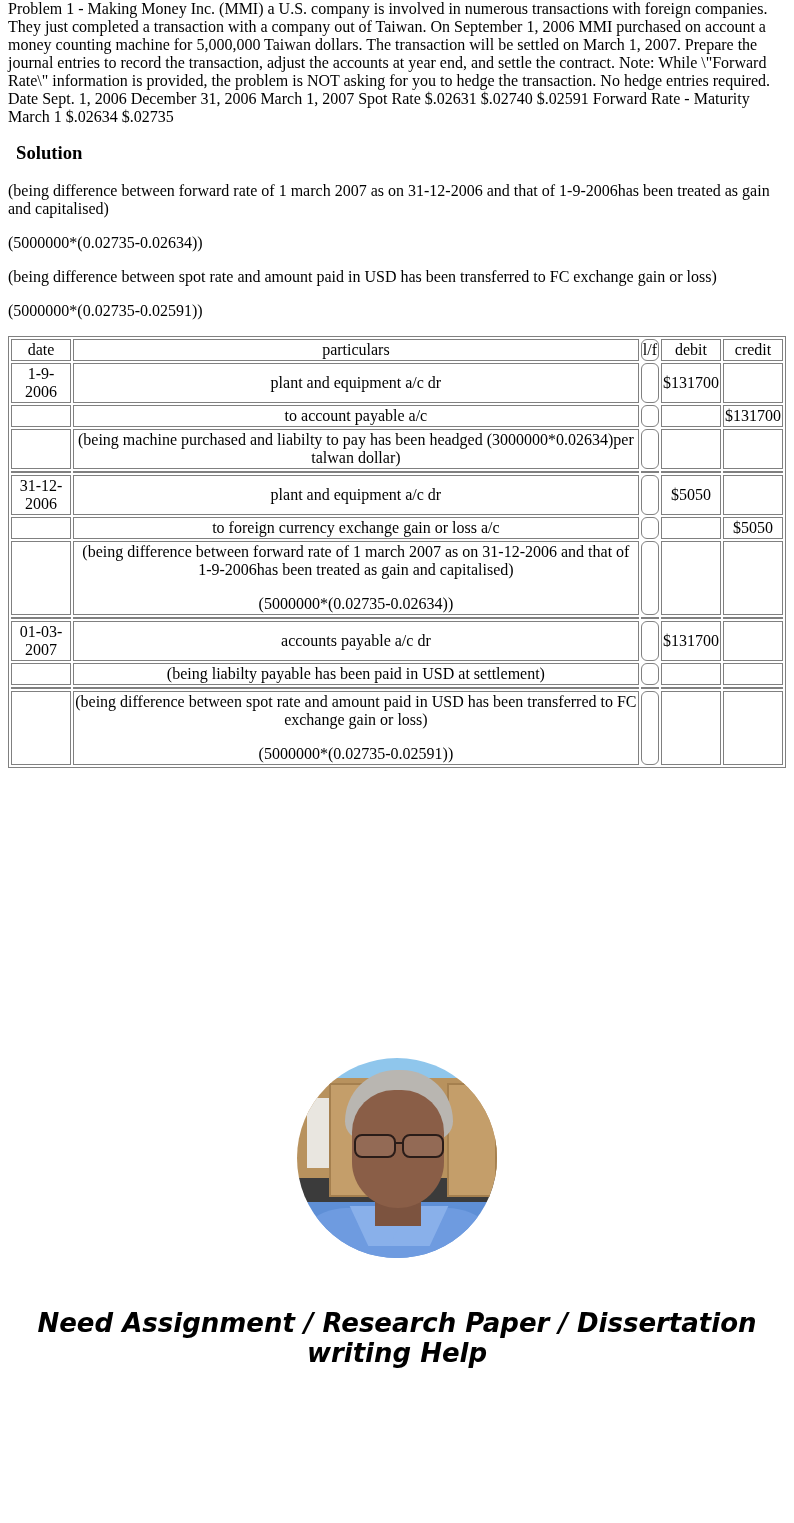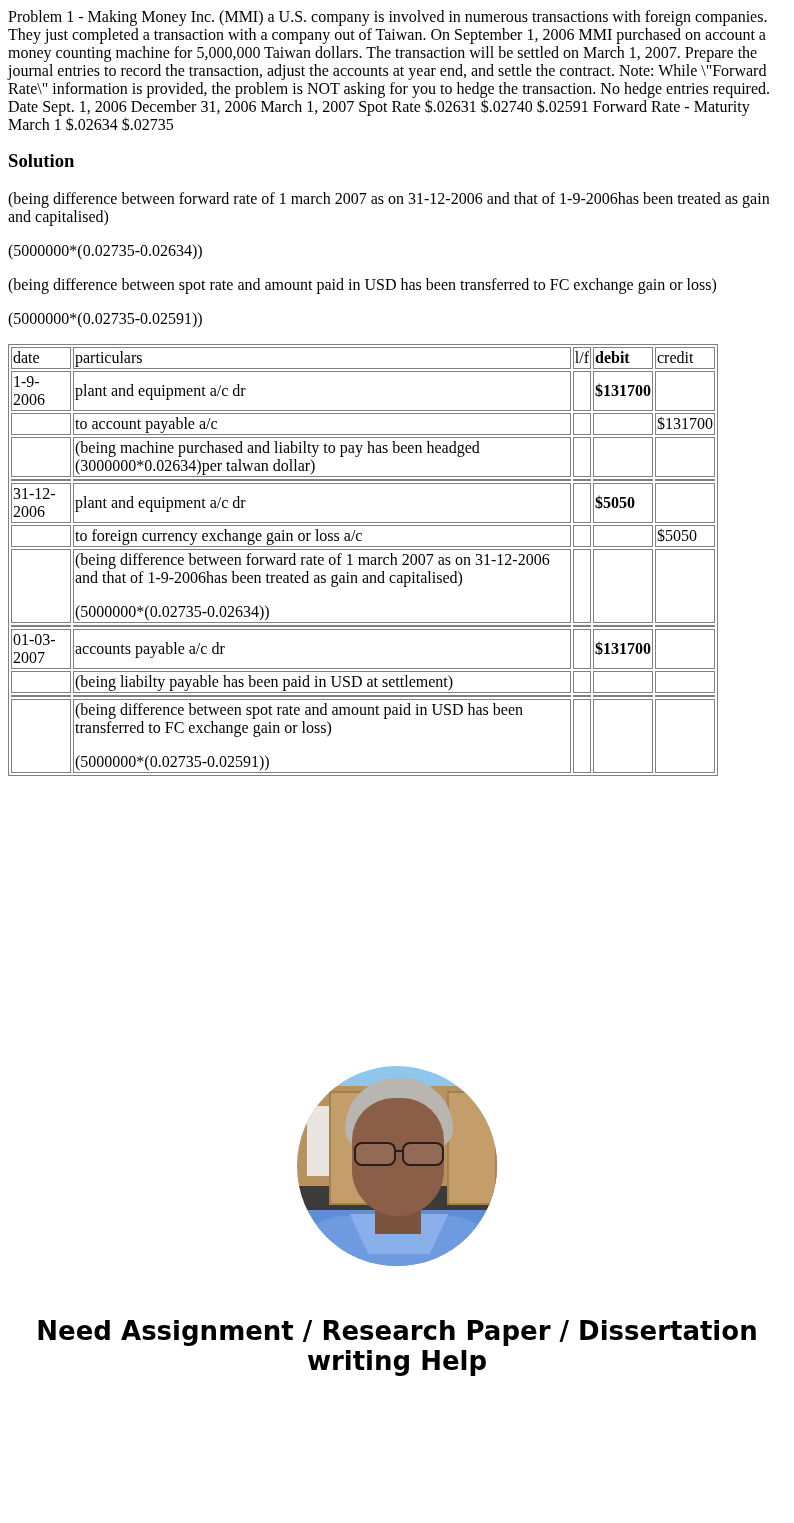--- a/index.html
+++ b/index.html
@@ -3,46 +3,47 @@
   <meta charset="utf-8">
   <style>
     html, body { margin: 0; padding: 0; background: #ffffff; }
     body {
       width: 794px;
       font-family: "Liberation Serif", "DejaVu Serif", serif;
       font-size: 16px;
       line-height: 18px;
       color: #000000;
     }
-    .content { padding: 8px 8px 0 8px; }
+    .content { padding: 0 8px 0 8px; }
     p { margin: 0 0 16px 0; }
     .problem { margin: 0 0 16px 0; }
     h3.solution-heading {
       font-size: 18.7px;
       font-weight: bold;
-      margin: 4px 0 18px 0;
+      margin: 4px 0 18px 8px;
       line-height: 22px;
     }
     table.journal {
       border: 1px solid #808080;
       border-collapse: separate;
       border-spacing: 2px;
-      width: 710px;
+      width: 778px;
       margin-top: 12px;
+      text-align: center;
     }
     table.journal td {
       border: 1px solid #808080;
       padding: 1px;
       vertical-align: middle;
       line-height: 18px;
       font-size: 16px;
     }
     table.journal td.c-date { width: 56px; }
-    table.journal td.c-lf { width: 14px; }
-    table.journal td.c-debit { width: 55px; font-weight: bold; }
+    table.journal td.c-lf { width: 14px; border-radius: 6px; }
+    table.journal td.c-debit { width: 55px; }
     table.journal td.c-credit { width: 55px; }
     table.journal tr.sep td { height: 0; padding: 0; line-height: 0; font-size: 0; }
     .note-gap { display: block; height: 16px; }
     .spacer { height: 290px; }
     .avatar-wrap { display: flex; justify-content: center; }
     .avatar {
       width: 200px; height: 200px; border-radius: 50%;
       overflow: hidden; position: relative;
       background: linear-gradient(180deg, #8fc6ec 0%, #8fc6ec 10%, #b8925e 10%, #b8925e 60%, #3b3b3b 60%, #3b3b3b 72%, #5e8fd6 72%, #5e8fd6 100%);
     }
@@ -58,20 +59,21 @@
     .avatar .lens { position:absolute; top:0; width:38px; height:20px; border:2px solid #2a1c18; border-radius:8px; background: rgba(255,255,255,0.08); }
     .avatar .bridge { position:absolute; left:42px; top:8px; width:8px; height:2px; background:#2a1c18; }
     .promo {
       text-align: center;
       font-family: "DejaVu Sans", sans-serif;
       font-weight: bold;
       font-size: 26px;
       line-height: 30px;
       margin-top: 50px;
       padding: 0 20px;
+      font-style: italic;
     }
     .promo div { margin: 0; }
   </style>
 </head>
 <body>
 
 <div class="content">
   <div class="problem">Problem 1 - Making Money Inc. (MMI) a U.S. company is involved in numerous transactions with foreign companies. They just completed a transaction with a company out of Taiwan. On September 1, 2006 MMI purchased on account a money counting machine for 5,000,000 Taiwan dollars. The transaction will be settled on March 1, 2007. Prepare the journal entries to record the transaction, adjust the accounts at year end, and settle the contract. Note: While \"Forward Rate\" information is provided, the problem is NOT asking for you to hedge the transaction. No hedge entries required. Date Sept. 1, 2006 December 31, 2006 March 1, 2007 Spot Rate $.02631 $.02740 $.02591 Forward Rate - Maturity March 1 $.02634 $.02735</div>
 
   <h3 class="solution-heading">Solution</h3>

